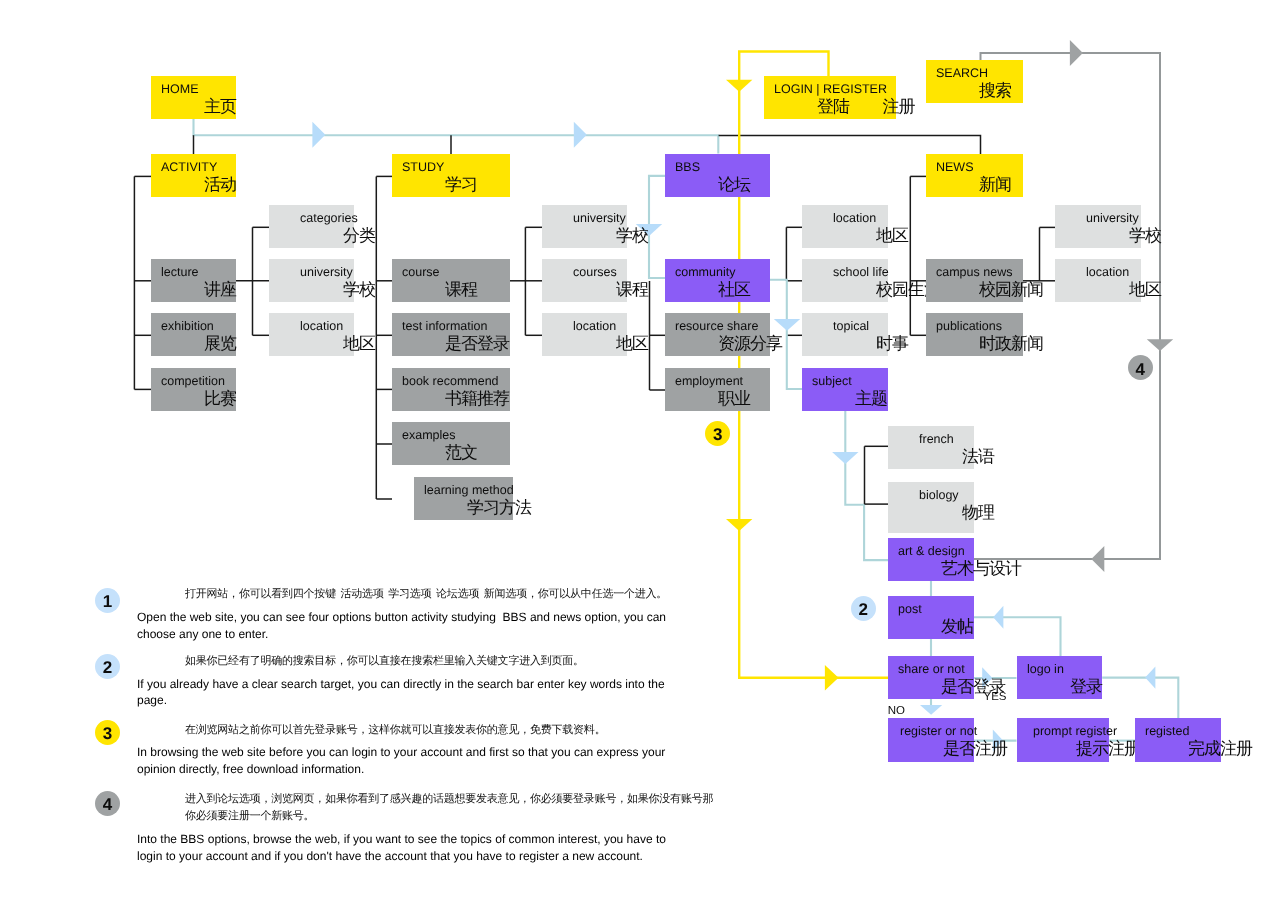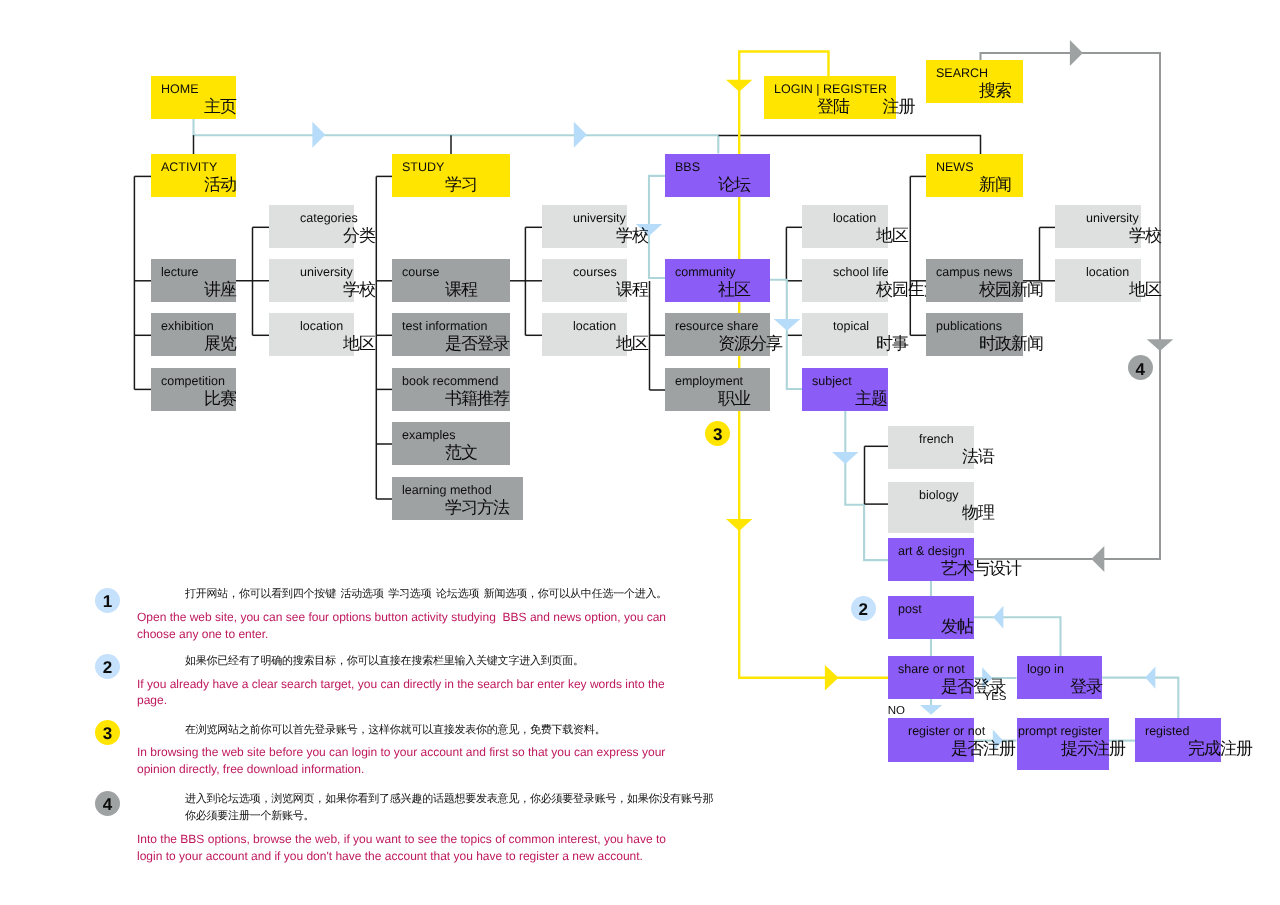--- a/index.html
+++ b/index.html
@@ -18,21 +18,21 @@
   .blue{background:#8b5cf6;}
   .dark{background:#9fa2a3;}
   .light{background:#dee0e0;padding-left:31px;}
   .badge{position:absolute;border-radius:50%;
          font-weight:bold;font-size:17px;text-align:center;}
   .edge-label{position:absolute;font-size:11.5px;color:#0d0d0d;text-align:center;}
   .legend-badge{position:absolute;border-radius:50%;font-weight:bold;
                 font-size:17px;text-align:center;width:25.1px;height:25.1px;
                 line-height:28.5px;}
   .legend-cn{position:absolute;font-size:11px;line-height:17px;color:#101010;letter-spacing:-0.22px;word-spacing:1.8px;margin-left:48px;}
-  .legend-en{position:absolute;font-size:12px;line-height:16.6px;color:#be185d;white-space:pre-wrap;}
+  .legend-en{position:absolute;font-size:12px;line-height:16.6px;color:#000000;white-space:pre-wrap;}
 </style>
 </head>
 <body>
 
 <div id="stage">
 <svg id="wires" viewBox="0 0 1280 905" width="1280" height="905">
 <g fill="none" stroke-linecap="butt">
 <g stroke="#aed5d9" stroke-width="2.1">
 <path d="M193.5,119 L193.5,135.2 L718.3,135.2 L718.3,153.5"></path>
 </g>
@@ -142,43 +142,43 @@
 <div class="node dark" style="left:151px;top:259px;width:85px;height:43px"><span class="l1">lecture</span><span class="l2">讲座</span></div>
 <div class="node dark" style="left:151px;top:313px;width:85px;height:43px"><span class="l1">exhibition</span><span class="l2">展览</span></div>
 <div class="node dark" style="left:151px;top:368px;width:85px;height:43px"><span class="l1">competition</span><span class="l2">比赛</span></div>
 <div class="node light" style="left:269px;top:205px;width:85px;height:43px"><span class="l1">categories</span><span class="l2">分类</span></div>
 <div class="node light" style="left:269px;top:259px;width:85px;height:43px"><span class="l1">university</span><span class="l2">学校</span></div>
 <div class="node light" style="left:269px;top:313px;width:85px;height:43px"><span class="l1">location</span><span class="l2">地区</span></div>
 <div class="node dark" style="left:392px;top:259px;width:118px;height:43px"><span class="l1">course</span><span class="l2">课程</span></div>
 <div class="node dark" style="left:392px;top:313px;width:118px;height:43px"><span class="l1">test information</span><span class="l2">是否登录</span></div>
 <div class="node dark" style="left:392px;top:368px;width:118px;height:43px"><span class="l1">book recommend</span><span class="l2">书籍推荐</span></div>
 <div class="node dark" style="left:392px;top:422px;width:118px;height:43px"><span class="l1">examples</span><span class="l2">范文</span></div>
-<div class="node dark" style="left:392px;top:477px;width:131px;height:43px"><span class="l1">learning method</span><span class="l2">学习方法</span></div>
+<div class="node dark" style="left:414px;top:477px;width:99px;height:43px"><span class="l1">learning method</span><span class="l2">学习方法</span></div>
 <div class="node light" style="left:542px;top:205px;width:85px;height:43px"><span class="l1">university</span><span class="l2">学校</span></div>
 <div class="node light" style="left:542px;top:259px;width:85px;height:43px"><span class="l1">courses</span><span class="l2">课程</span></div>
 <div class="node light" style="left:542px;top:313px;width:85px;height:43px"><span class="l1">location</span><span class="l2">地区</span></div>
 <div class="node blue" style="left:665px;top:259px;width:105px;height:43px"><span class="l1">community</span><span class="l2">社区</span></div>
 <div class="node dark" style="left:665px;top:313px;width:105px;height:43px"><span class="l1">resource share</span><span class="l2">资源分享</span></div>
 <div class="node dark" style="left:665px;top:368px;width:105px;height:43px"><span class="l1">employment</span><span class="l2">职业</span></div>
 <div class="node light" style="left:802px;top:205px;width:86px;height:43px"><span class="l1">location</span><span class="l2">地区</span></div>
 <div class="node light" style="left:802px;top:259px;width:86px;height:43px"><span class="l1">school life</span><span class="l2">校园生活</span></div>
 <div class="node light" style="left:802px;top:313px;width:86px;height:43px"><span class="l1">topical</span><span class="l2">时事</span></div>
 <div class="node blue" style="left:802px;top:368px;width:86px;height:43px"><span class="l1">subject</span><span class="l2">主题</span></div>
 <div class="node dark" style="left:926px;top:259px;width:97px;height:43px"><span class="l1">campus news</span><span class="l2">校园新闻</span></div>
 <div class="node dark" style="left:926px;top:313px;width:97px;height:43px"><span class="l1">publications</span><span class="l2">时政新闻</span></div>
 <div class="node light" style="left:1055px;top:205px;width:86px;height:43px"><span class="l1">university</span><span class="l2">学校</span></div>
 <div class="node light" style="left:1055px;top:259px;width:86px;height:43px"><span class="l1">location</span><span class="l2">地区</span></div>
 <div class="node light" style="left:888px;top:426px;width:86px;height:43px"><span class="l1">french</span><span class="l2">法语</span></div>
 <div class="node light" style="left:888px;top:482px;width:86px;height:51px"><span class="l1">biology</span><span class="l2">物理</span></div>
 <div class="node blue" style="left:888px;top:538px;width:86px;height:43px"><span class="l1">art &amp; design</span><span class="l2">艺术与设计</span></div>
 <div class="node blue" style="left:888px;top:596px;width:86px;height:43px"><span class="l1">post</span><span class="l2">发帖</span></div>
 <div class="node blue" style="left:888px;top:656px;width:86px;height:43px"><span class="l1">share or not</span><span class="l2">是否登录</span></div>
-<div class="node blue" style="left:888px;top:718px;width:86px;height:44px;padding-left:20px"><span class="l1">register or not</span><span class="l2">是否注册</span></div>
+<div class="node blue" style="left:888px;top:718px;width:86px;height:44px;padding-left:12px"><span class="l1">register or not</span><span class="l2">是否注册</span></div>
 <div class="node blue" style="left:1017px;top:656px;width:85px;height:43px"><span class="l1">logo in</span><span class="l2">登录</span></div>
-<div class="node blue" style="left:1017px;top:718px;width:92px;height:52px;padding-left:1px"><span class="l1">prompt register</span><span class="l2">提示注册</span></div>
+<div class="node blue" style="left:1017px;top:718px;width:92px;height:44px;padding-left:16px"><span class="l1">prompt register</span><span class="l2">提示注册</span></div>
 <div class="node blue" style="left:1135px;top:718px;width:86px;height:44px"><span class="l1">registed</span><span class="l2">完成注册</span></div>
 </div>
 <div id="badges">
 <div class="badge" style="left:850.5999999999999px;top:596.0px;width:25.4px;height:25.4px;line-height:28.799999999999997px;background:#c5e1fb">2</div>
 <div class="badge" style="left:705.3px;top:421.1px;width:25.0px;height:25.0px;line-height:28.4px;background:#ffe500">3</div>
 <div class="badge" style="left:1127.5px;top:354.7px;width:25.6px;height:25.6px;line-height:29.0px;background:#9fa2a3">4</div>
 </div>
 <div id="edgelabels">
 <div class="edge-label" style="left:983.5px;top:690.5px">YES</div>
 <div class="edge-label" style="left:887.8px;top:704.8px">NO</div>

